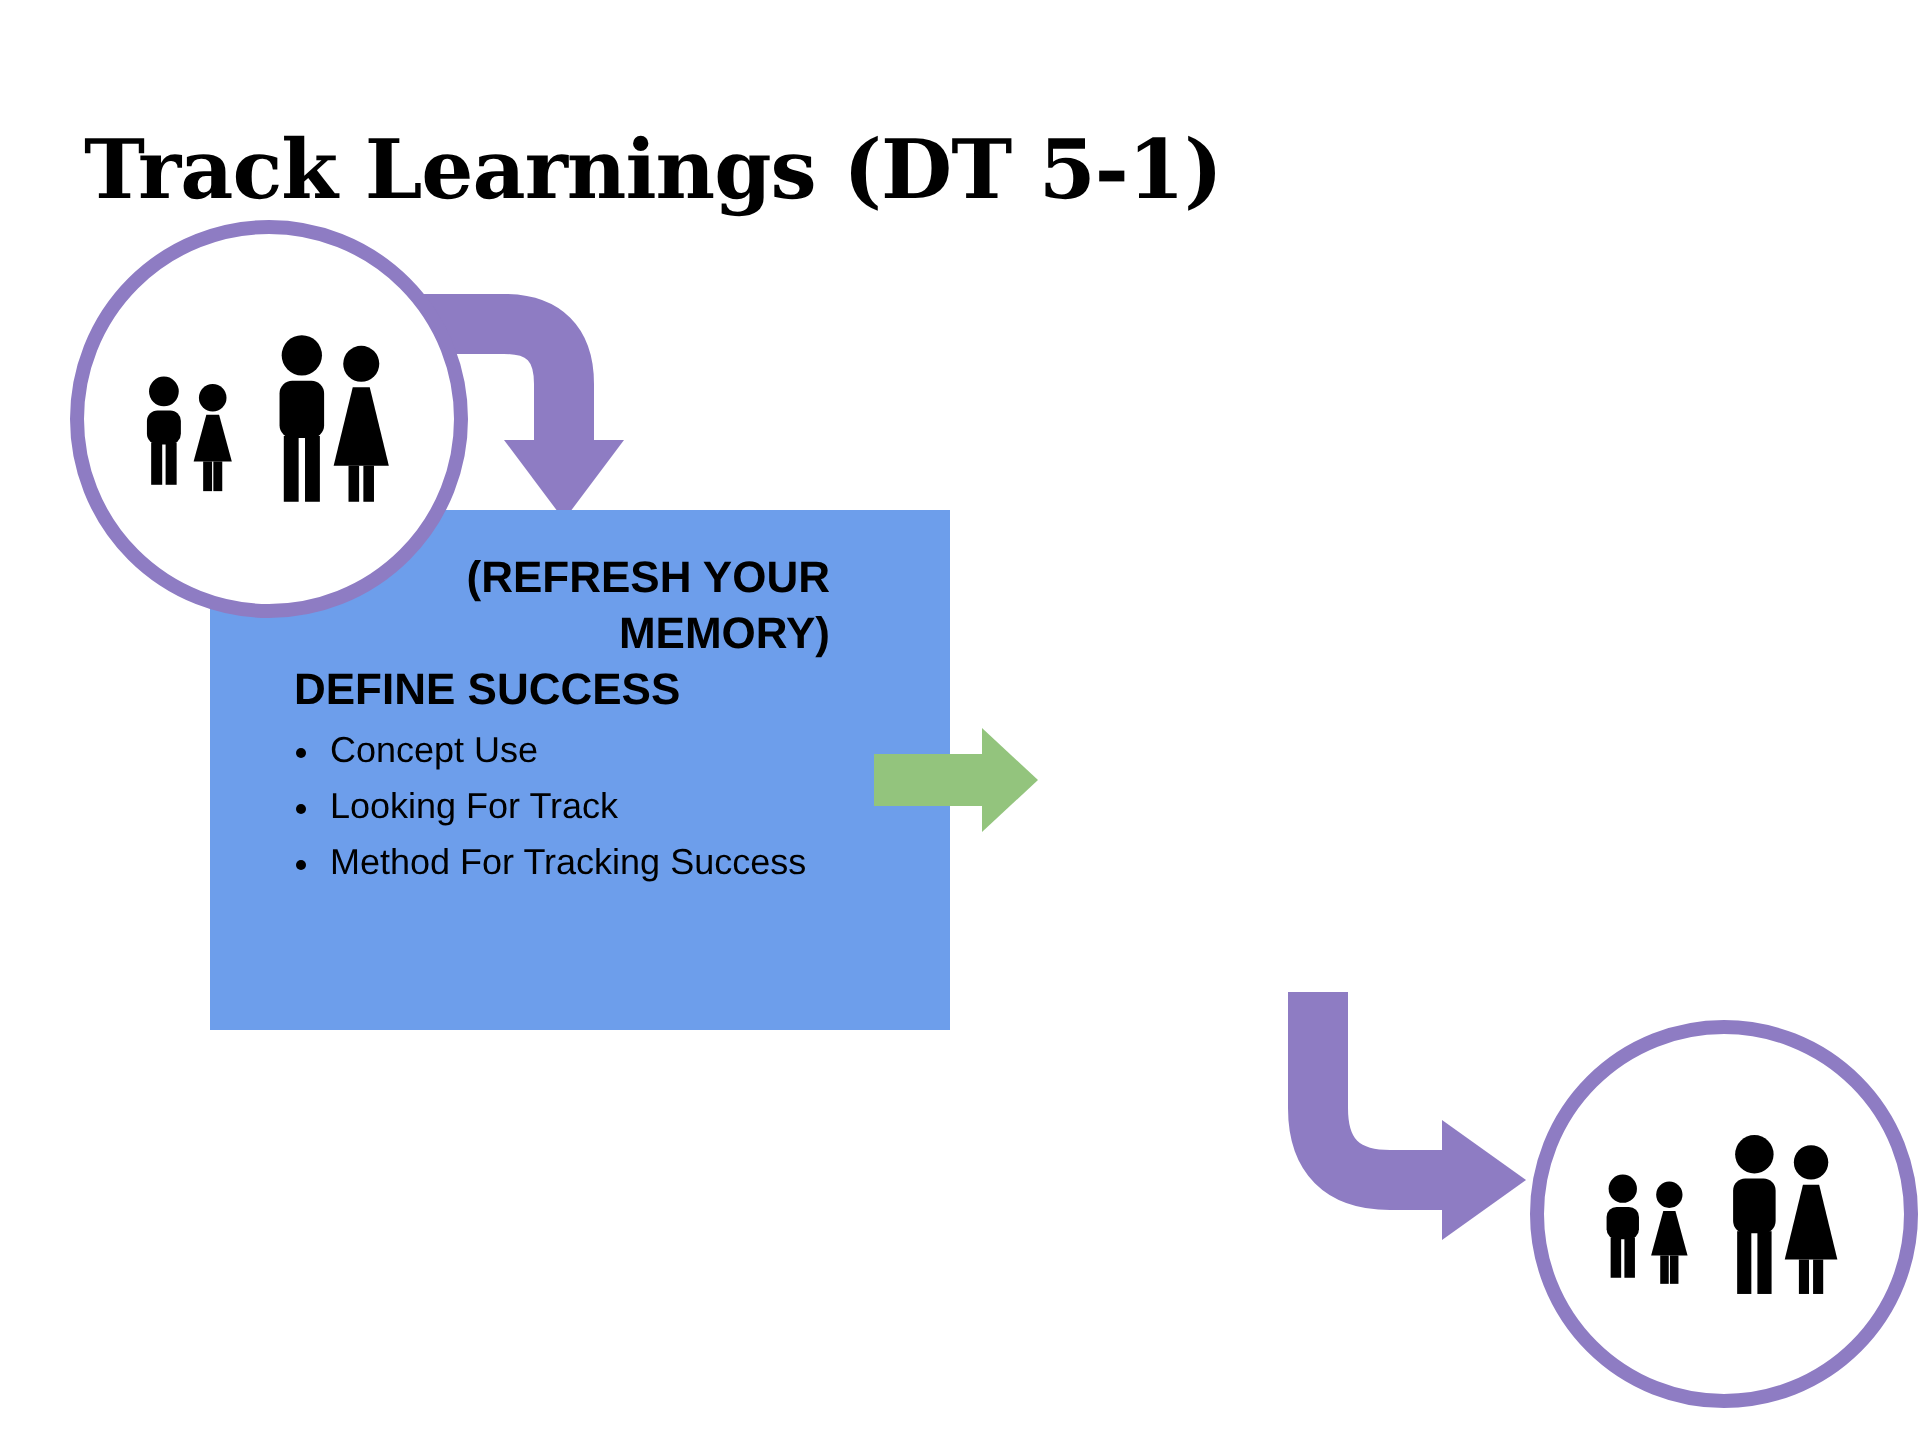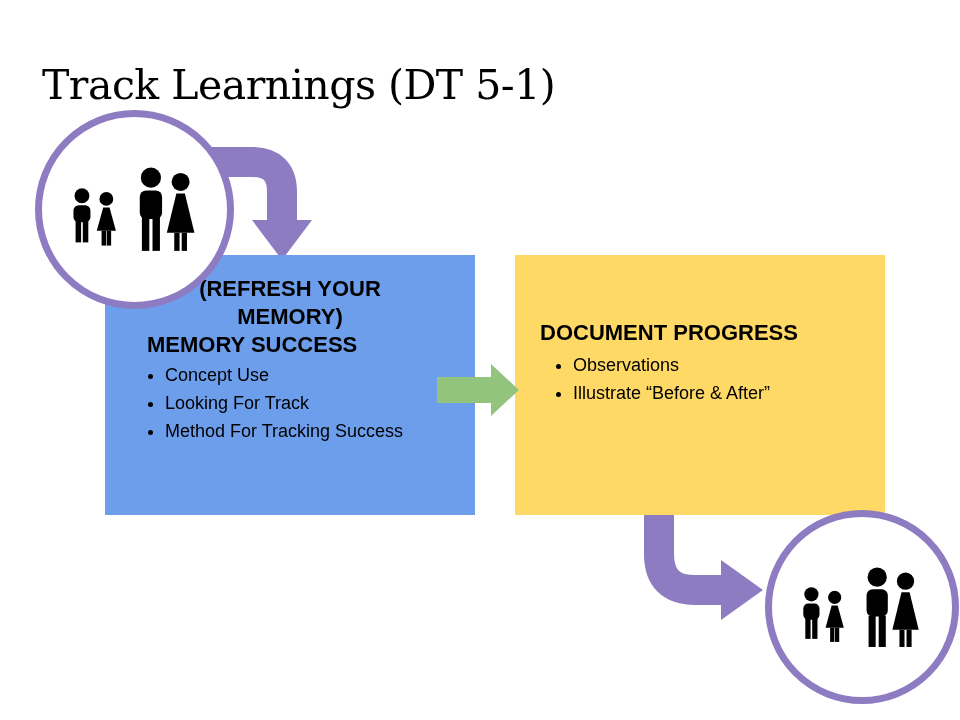--- a/index.html
+++ b/index.html
@@ -2,33 +2,33 @@
 <html><head>
 <meta charset="utf-8">
 <style>
   html,body{margin:0;padding:0;background:#fff;}
   .stage{
     position:relative;width:960px;height:720px;background:#fff;overflow:hidden;
     font-family:"Liberation Sans",sans-serif;color:#000;
   }
   .slide-title{
     position:absolute;left:42px;top:34px;
-    font-family:"DejaVu Serif",serif;font-weight:400;font-size:41px;
+    font-family:"DejaVu Serif",serif;font-weight:700;font-size:41px;
     letter-spacing:-0.5px;white-space:nowrap;
   }
   .flow-box{
     position:absolute;top:255px;width:370px;height:260px;z-index:2;
     box-sizing:border-box;
   }
   .flow-box.blue{left:105px;background:#6d9eeb;padding-top:20px;}
   .flow-box.yellow{left:515px;background:#ffd966;padding-top:64px;}
   .box-heading{
     font-weight:700;font-size:22px;line-height:28px;margin:0;
   }
-  .blue .box-heading{max-width:250px;margin:0 auto;text-align:center;}
+  .blue .box-heading{max-width:250px;margin:0 auto;text-align:right;}
   .box-subheading{
     font-weight:700;font-size:22px;line-height:28px;margin:0;padding-left:42px;
   }
   .yellow .box-heading{padding-left:25px;margin-bottom:4px;}
   .flow-box ul{
     margin:2px 0 0 0;font-size:18px;line-height:28px;
   }
   .blue ul{padding-left:60px;width:250px;}
   .yellow ul{padding-left:58px;width:292px;}
   .family-circle{
@@ -87,35 +87,28 @@
     <polygon points="86,68 86,128 128,98" fill="#8e7cc3"></polygon>
   </svg>
 
   <svg class="arrow-svg green" style="left:437px;top:362px;" width="82" height="56" viewBox="0 0 82 56">
     <rect x="0" y="15" width="54" height="26" fill="#93c47d"></rect>
     <polygon points="54,2 82,28 54,54" fill="#93c47d"></polygon>
   </svg>
 
   <div class="flow-box blue">
     <p class="box-heading">(REFRESH YOUR MEMORY)</p>
-    <p class="box-subheading">MEMORY SUCCESS</p>
+    <p class="box-subheading">DEFINE SUCCESS</p>
     <ul>
       <li>Concept Use</li>
       <li>Looking For Track</li>
       <li>Method For Tracking Success</li>
     </ul>
   </div>
 
-  <div class="flow-box yellow">
-    <p class="box-heading">DOCUMENT PROGRESS</p>
-    <ul>
-      <li>Observations</li>
-      <li>Illustrate “Before &amp; After”</li>
-    </ul>
-  </div>
 
   <div class="family-circle top">
     <svg width="136" height="87" viewBox="0 0 128 82">
       <use href="#family-figures"></use>
     </svg>
   </div>
 
   <div class="family-circle bottom">
     <svg width="130" height="83" viewBox="0 0 128 82">
       <use href="#family-figures"></use>

